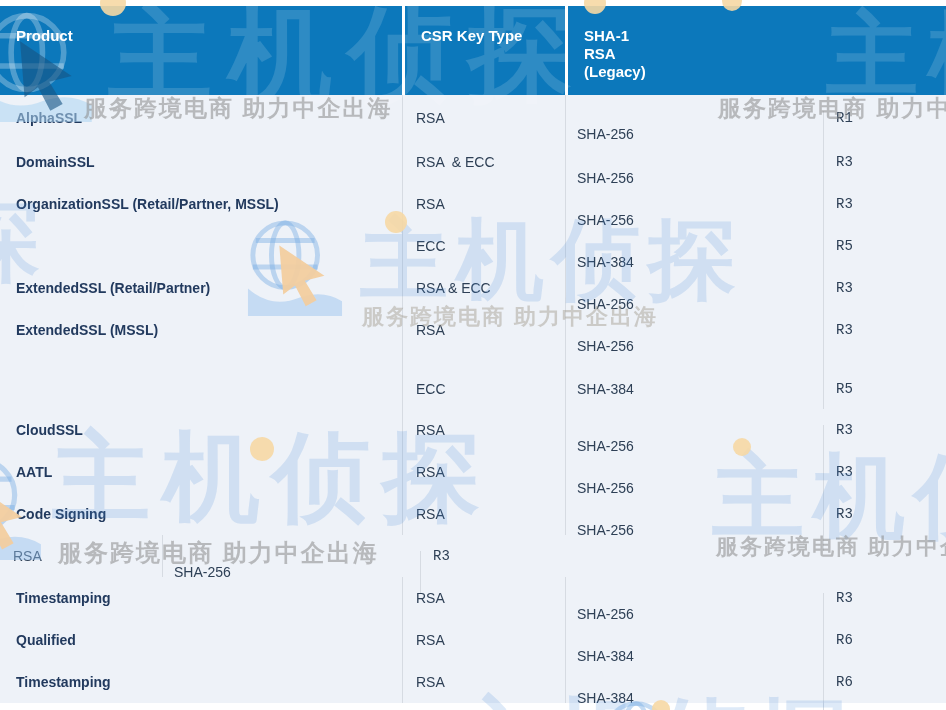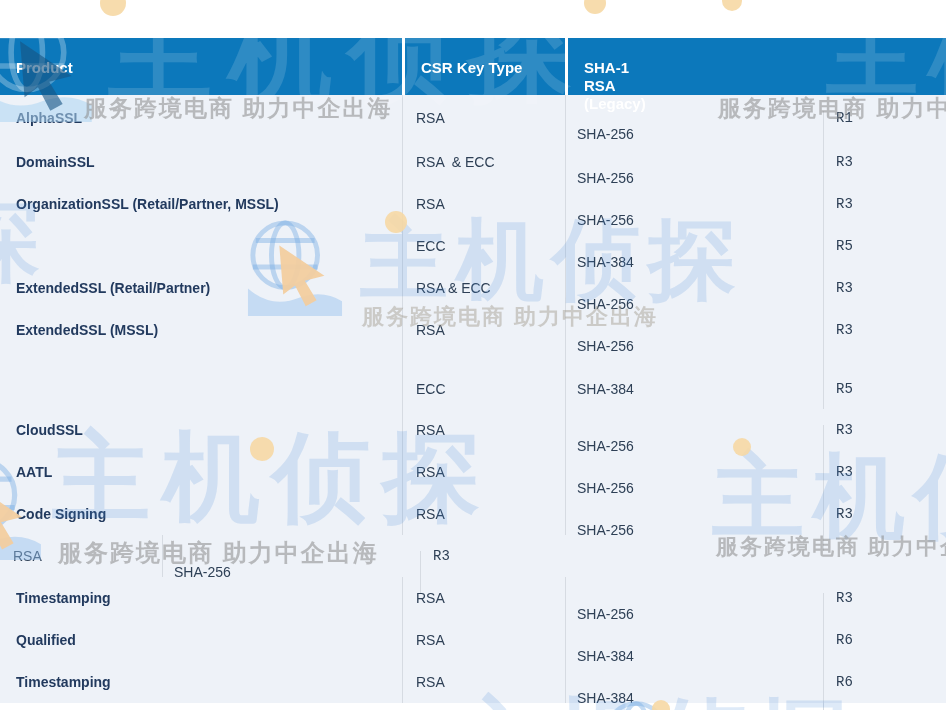--- a/index.html
+++ b/index.html
@@ -10,21 +10,21 @@
     overflow:hidden;
     position:relative;
   }
   .stage { position:absolute; inset:0; }
 
   
   .table { position:absolute; top:0; left:0; width:946px; z-index:1; }
   .thead { margin-top:6px; height:89px; display:flex; background:#ffffff; }
   .thead .hcell {
     background:#0c78bb; color:#ffffff; font-weight:bold; font-size:15px;
-    padding:21px 14px 0 16px; line-height:18px; white-space:pre-line;margin-top:32px;
+    padding:21px 14px 0 16px; line-height:18px; white-space:pre-line;
   }
   .thead .hcell + .hcell { margin-left:3px; }
   .h-product { width:402px; }
   .h-csr     { width:160px; }
   .h-hash    { width:255px; }
   .h-legacy  { flex:1; }
 
   .tbody { width:946px; background:#eef2f8; }
   .row { display:flex; height:42px; align-items:center; }
   .row.first { height:46px; }

